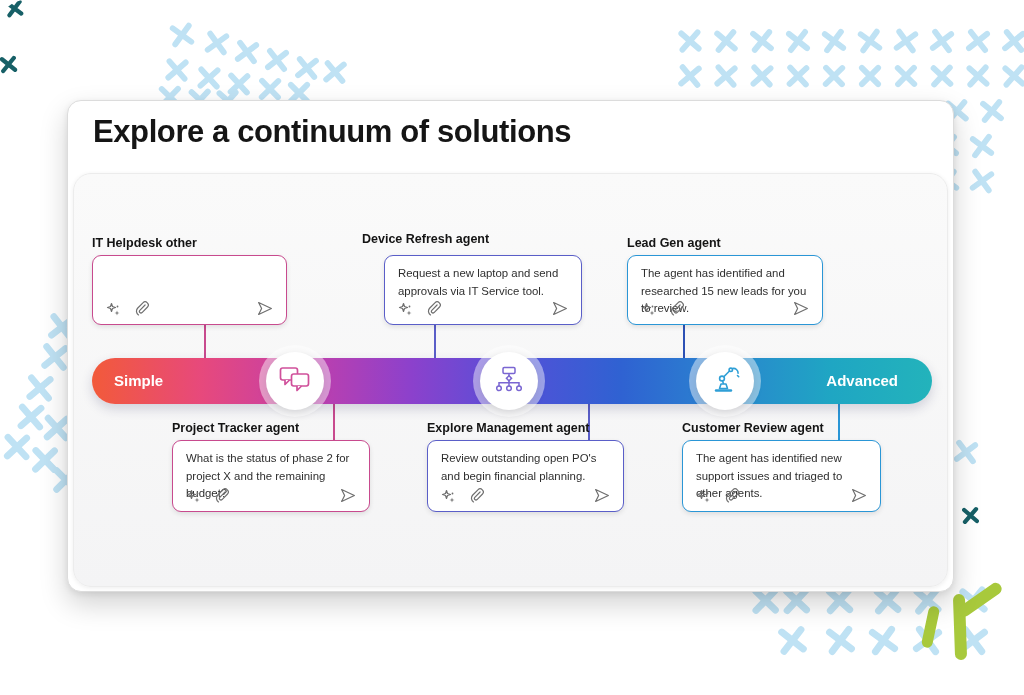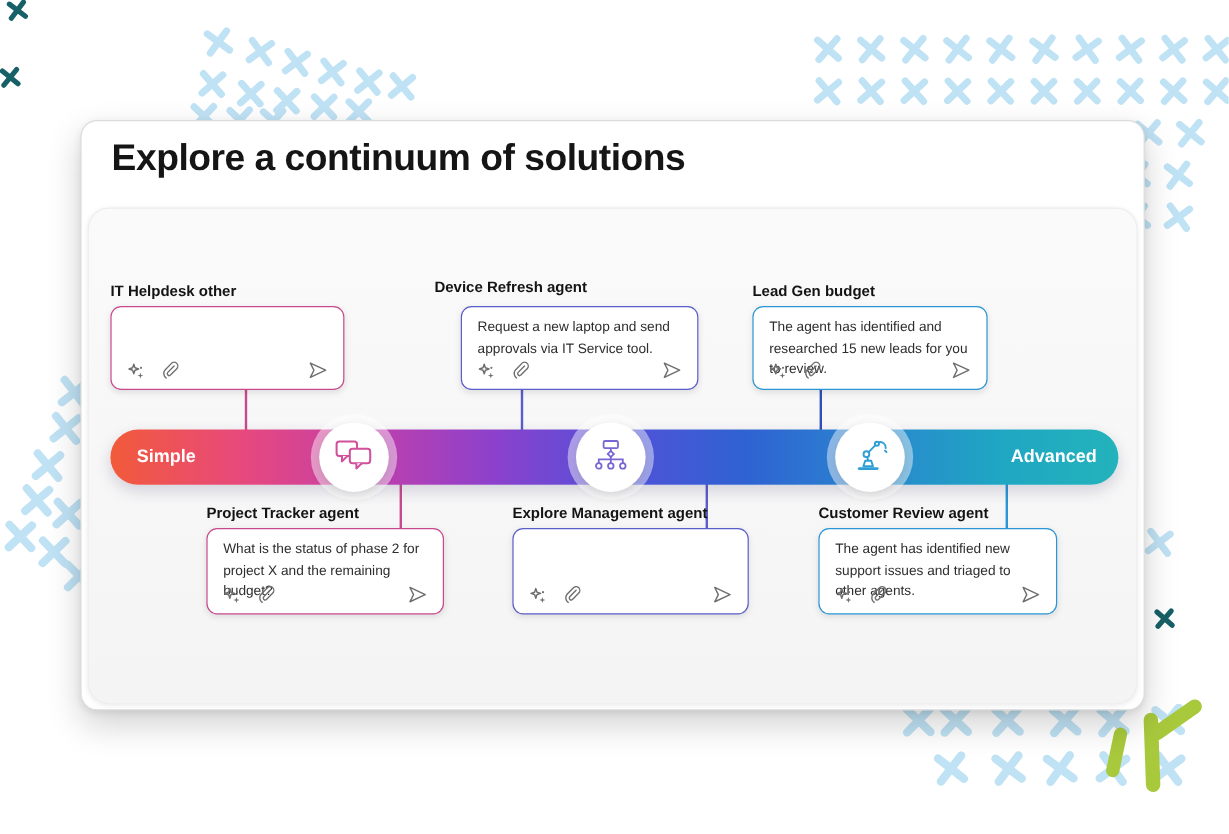--- a/index.html
+++ b/index.html
@@ -1,37 +1,37 @@
 <!DOCTYPE html>
 <html><head>
 <meta charset="utf-8">
 <style>
   html,body{margin:0;padding:0;background:#ffffff;}
   .canvas{position:relative;width:1024px;height:695px;background:#ffffff;overflow:hidden;
-          font-family:"Liberation Sans",sans-serif;}
+          font-family:"Liberation Sans",sans-serif;border-radius:25px;}
   
   .deco-layer{position:absolute;inset:0;z-index:0;}
   .xmark{position:absolute;display:block;line-height:0;}
   .blade{position:absolute;border-radius:7px;}
   
   .stage{position:absolute;left:67px;top:100px;width:885px;height:490px;background:#ffffff;
          border:1px solid #dcdcdc;border-radius:14px;z-index:1;
          box-shadow:0 12px 28px rgba(0,0,0,0.18),0 2px 6px rgba(0,0,0,0.08);}
   .stage-title{position:absolute;left:25px;top:13px;font-size:31px;font-weight:700;color:#151515;
          letter-spacing:-0.4px;}
   .panel{position:absolute;left:5px;top:72px;width:873px;height:412px;border-radius:18px;
          background:linear-gradient(180deg,#fafafa 0%,#f4f4f5 100%);
          border:1px solid #ececec;box-shadow:0 1px 4px rgba(0,0,0,0.07);}
   
   .bar{position:absolute;left:92px;top:358px;width:840px;height:46px;border-radius:23px;z-index:3;
        box-shadow:0 5px 12px rgba(40,40,90,0.18);}
   .bar-label{position:absolute;top:0;height:46px;line-height:46px;color:#ffffff;font-size:15px;
        font-weight:700;}
   .bar-label.left{left:22px;}
-  .bar-label.right{right:18px;text-align:center;}
+  .bar-label.right{right:34px;text-align:center;}
   
   .milestone{position:absolute;width:58px;height:58px;border-radius:50%;background:#ffffff;z-index:4;
        box-shadow:0 0 0 7px rgba(255,255,255,0.45),0 3px 8px rgba(0,0,0,0.22);
        display:flex;align-items:center;justify-content:center;}
   
   .connector{position:absolute;width:2px;z-index:2;}
   
   .agent-label{position:absolute;font-size:12.5px;font-weight:700;color:#141414;z-index:3;white-space:nowrap;}
   .prompt-card{position:absolute;background:#ffffff;border-radius:9px;z-index:3;
        box-shadow:0 2px 5px rgba(0,0,0,0.10);}
@@ -323,21 +323,21 @@
             <path d="M11 8.5 L11.6 10.4 L13.5 11 L11.6 11.6 L11 13.5 L10.4 11.6 L8.5 11 L10.4 10.4 Z" fill="currentColor" stroke="none"></path>
             <circle cx="11.5" cy="4.5" r="0.9" fill="currentColor" stroke="none"></circle>
           </svg></span>
         <span class="mini-icon attach"><svg width="15" height="16" viewBox="0 0 16 17" fill="none" stroke="currentColor" stroke-width="1.25">
             <path d="M11.8 4.2 l-5.6 5.7 a1.7 1.7 0 0 0 2.4 2.4 l5.6 -5.7 a3.3 3.3 0 0 0 -4.7 -4.7 l-5.7 5.8 a4.9 4.9 0 0 0 1 7.2" stroke-linecap="round"></path>
           </svg></span>
         <span class="mini-icon send"><svg width="18" height="17" viewBox="0 0 20 20" fill="none" stroke="currentColor" stroke-width="1.4">
             <path d="M2.5 3 L17.5 10 L2.5 17 L6 10 Z" stroke-linejoin="round"></path>
           </svg></span>
       </div>
-      <div class="agent-label" style="left: 627px; top: 236px;">Lead Gen budget</div>
+      <div class="agent-label" style="left: 627px; top: 236px;">Lead Gen agent</div>
       <div class="prompt-card" style="left: 627px; top: 255px; width: 194px; height: 68px; border: 1.6px solid rgb(42, 150, 214);">
         <div class="prompt-text">The agent has identified and researched 15 new leads for you to review.</div>
         <span class="mini-icon compose"><svg width="15" height="15" viewBox="0 0 15 15" fill="none" stroke="currentColor" stroke-width="1.2">
             <path d="M5.5 1.5 L6.5 4.5 L9.5 5.5 L6.5 6.5 L5.5 9.5 L4.5 6.5 L1.5 5.5 L4.5 4.5 Z" stroke-linejoin="round"></path>
             <path d="M11 8.5 L11.6 10.4 L13.5 11 L11.6 11.6 L11 13.5 L10.4 11.6 L8.5 11 L10.4 10.4 Z" fill="currentColor" stroke="none"></path>
             <circle cx="11.5" cy="4.5" r="0.9" fill="currentColor" stroke="none"></circle>
           </svg></span>
         <span class="mini-icon attach"><svg width="15" height="16" viewBox="0 0 16 17" fill="none" stroke="currentColor" stroke-width="1.25">
             <path d="M11.8 4.2 l-5.6 5.7 a1.7 1.7 0 0 0 2.4 2.4 l5.6 -5.7 a3.3 3.3 0 0 0 -4.7 -4.7 l-5.7 5.8 a4.9 4.9 0 0 0 1 7.2" stroke-linecap="round"></path>
           </svg></span>
@@ -355,20 +355,21 @@
           </svg></span>
         <span class="mini-icon attach"><svg width="15" height="16" viewBox="0 0 16 17" fill="none" stroke="currentColor" stroke-width="1.25">
             <path d="M11.8 4.2 l-5.6 5.7 a1.7 1.7 0 0 0 2.4 2.4 l5.6 -5.7 a3.3 3.3 0 0 0 -4.7 -4.7 l-5.7 5.8 a4.9 4.9 0 0 0 1 7.2" stroke-linecap="round"></path>
           </svg></span>
         <span class="mini-icon send"><svg width="18" height="17" viewBox="0 0 20 20" fill="none" stroke="currentColor" stroke-width="1.4">
             <path d="M2.5 3 L17.5 10 L2.5 17 L6 10 Z" stroke-linejoin="round"></path>
           </svg></span>
       </div>
       <div class="agent-label" style="left: 427px; top: 421px;">Explore Management agent</div>
       <div class="prompt-card" style="left: 427px; top: 440px; width: 195px; height: 70px; border: 1.6px solid rgb(90, 94, 200);">
+        <div class="prompt-text">Review outstanding open PO's and begin financial planning.</div>
         <span class="mini-icon compose"><svg width="15" height="15" viewBox="0 0 15 15" fill="none" stroke="currentColor" stroke-width="1.2">
             <path d="M5.5 1.5 L6.5 4.5 L9.5 5.5 L6.5 6.5 L5.5 9.5 L4.5 6.5 L1.5 5.5 L4.5 4.5 Z" stroke-linejoin="round"></path>
             <path d="M11 8.5 L11.6 10.4 L13.5 11 L11.6 11.6 L11 13.5 L10.4 11.6 L8.5 11 L10.4 10.4 Z" fill="currentColor" stroke="none"></path>
             <circle cx="11.5" cy="4.5" r="0.9" fill="currentColor" stroke="none"></circle>
           </svg></span>
         <span class="mini-icon attach"><svg width="15" height="16" viewBox="0 0 16 17" fill="none" stroke="currentColor" stroke-width="1.25">
             <path d="M11.8 4.2 l-5.6 5.7 a1.7 1.7 0 0 0 2.4 2.4 l5.6 -5.7 a3.3 3.3 0 0 0 -4.7 -4.7 l-5.7 5.8 a4.9 4.9 0 0 0 1 7.2" stroke-linecap="round"></path>
           </svg></span>
         <span class="mini-icon send"><svg width="18" height="17" viewBox="0 0 20 20" fill="none" stroke="currentColor" stroke-width="1.4">
             <path d="M2.5 3 L17.5 10 L2.5 17 L6 10 Z" stroke-linejoin="round"></path>

